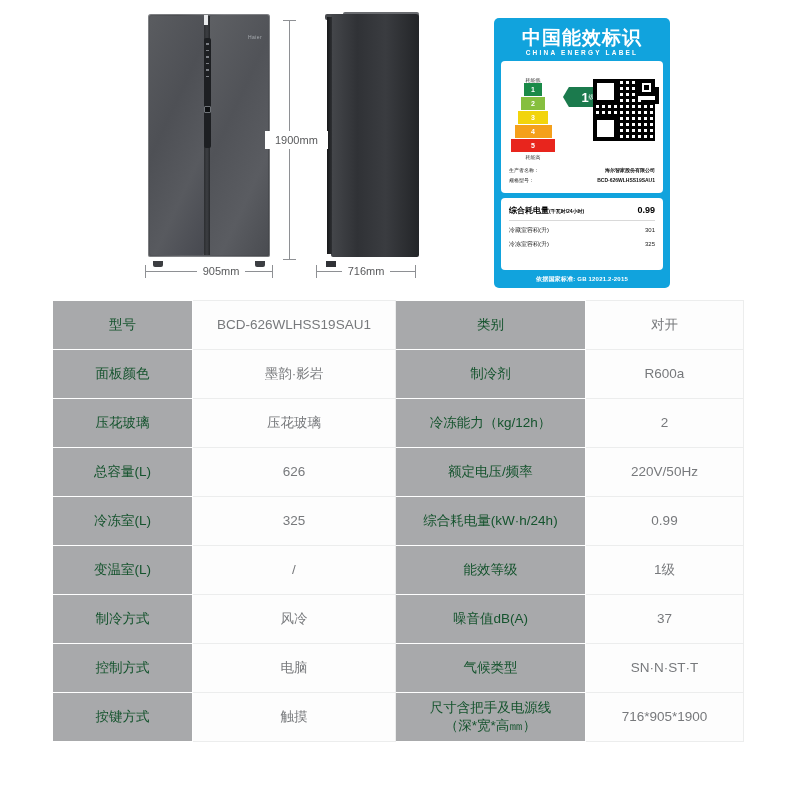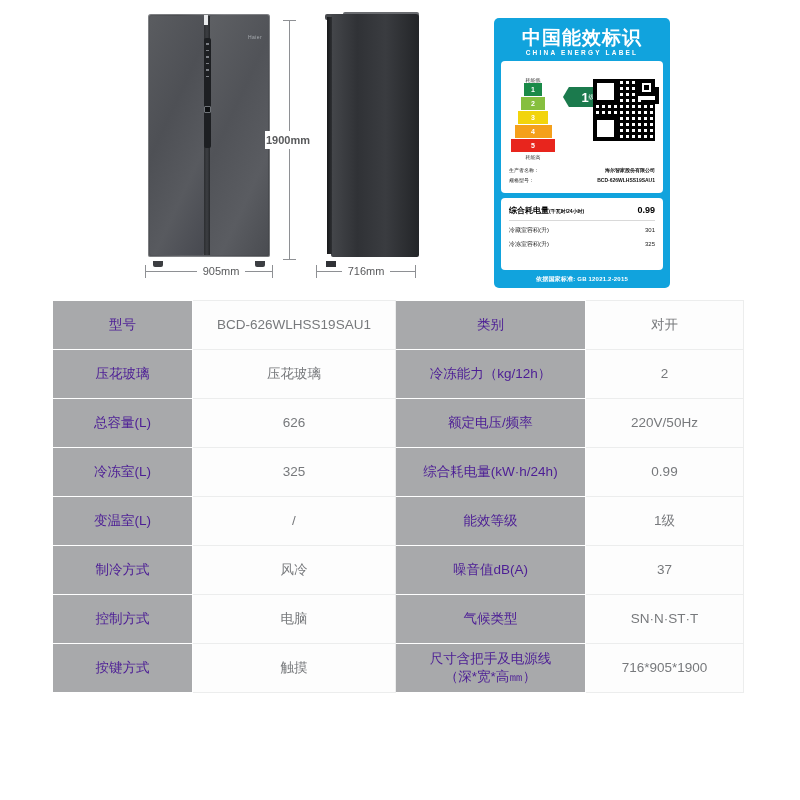--- a/index.html
+++ b/index.html
@@ -103,21 +103,21 @@
     font-size: 11px; color: #58595b; line-height: 18px; z-index: 2;
   }
   .dim-v { position: absolute; width: 42px; }
   .dim-v .bar {
     position: absolute; left: 20px; top: 0; bottom: 0; width: 1px; background: #8e9094;
   }
   .dim-v .cap { position: absolute; left: 14px; width: 13px; height: 1px; background: #8e9094; }
   .dim-v .cap.t { top: 0; } .dim-v .cap.b { bottom: 0; }
   .dim-v .txt {
     position: absolute; top: 50%; left: -4px; transform: translateY(-50%);
-    background: #fff; padding: 3px 1px; font-size: 11px; color: #58595b; white-space: nowrap; font-weight: bold;
+    background: #fff; padding: 3px 10px; font-size: 11px; color: #58595b; white-space: nowrap;
   }
 
   
   .energy-label {
     position: absolute; left: 494px; top: 18px; width: 176px; height: 270px;
     background: #11a3dd; border-radius: 5px; padding: 6px 7px 0 7px;
   }
   .el-title { text-align: center; padding-top: 2px; }
   .el-title .cn {
     font-family: "DejaVu Sans", sans-serif;
@@ -195,21 +195,21 @@
   
   .spec-table {
     position: absolute; left: 52px; top: 300px; width: 691px;
     border-collapse: collapse; table-layout: fixed;
   }
   .spec-table td {
     height: 49px; font-size: 13.5px; color: #6e7073;
     text-align: center; vertical-align: middle; padding: 2px 4px;
     border: 1px solid #ffffff; line-height: 1.35;
   }
-  .spec-table td.k { background: #a8a9ab; color: #4c1d95; }
+  .spec-table td.k { background: #a8a9ab; color: #14532d; }
   .spec-table td.v { background: #fdfdfd; color: #77797c; border: 1px solid #eceded; }
   col.c1 { width: 140px; } col.c2 { width: 203px; }
   col.c3 { width: 190px; } col.c4 { width: 158px; }
   .two-line { font-size: 13px; line-height: 1.25; }
 </style>
 </head>
 <body>
 
 <div class="page">
 
@@ -332,20 +332,26 @@
         <col class="c4">
       </colgroup>
     <tbody>
         <tr>
           <td class="k">型号</td>
           <td class="v">BCD-626WLHSS19SAU1</td>
           <td class="k">类别</td>
           <td class="v">对开</td>
         </tr>
         <tr>
+          <td class="k">面板颜色</td>
+          <td class="v">墨韵·影岩</td>
+          <td class="k">制冷剂</td>
+          <td class="v">R600a</td>
+        </tr>
+        <tr>
           <td class="k">压花玻璃</td>
           <td class="v">压花玻璃</td>
           <td class="k">冷冻能力（kg/12h）</td>
           <td class="v">2</td>
         </tr>
         <tr>
           <td class="k">总容量(L)</td>
           <td class="v">626</td>
           <td class="k">额定电压/频率</td>
           <td class="v">220V/50Hz</td>

